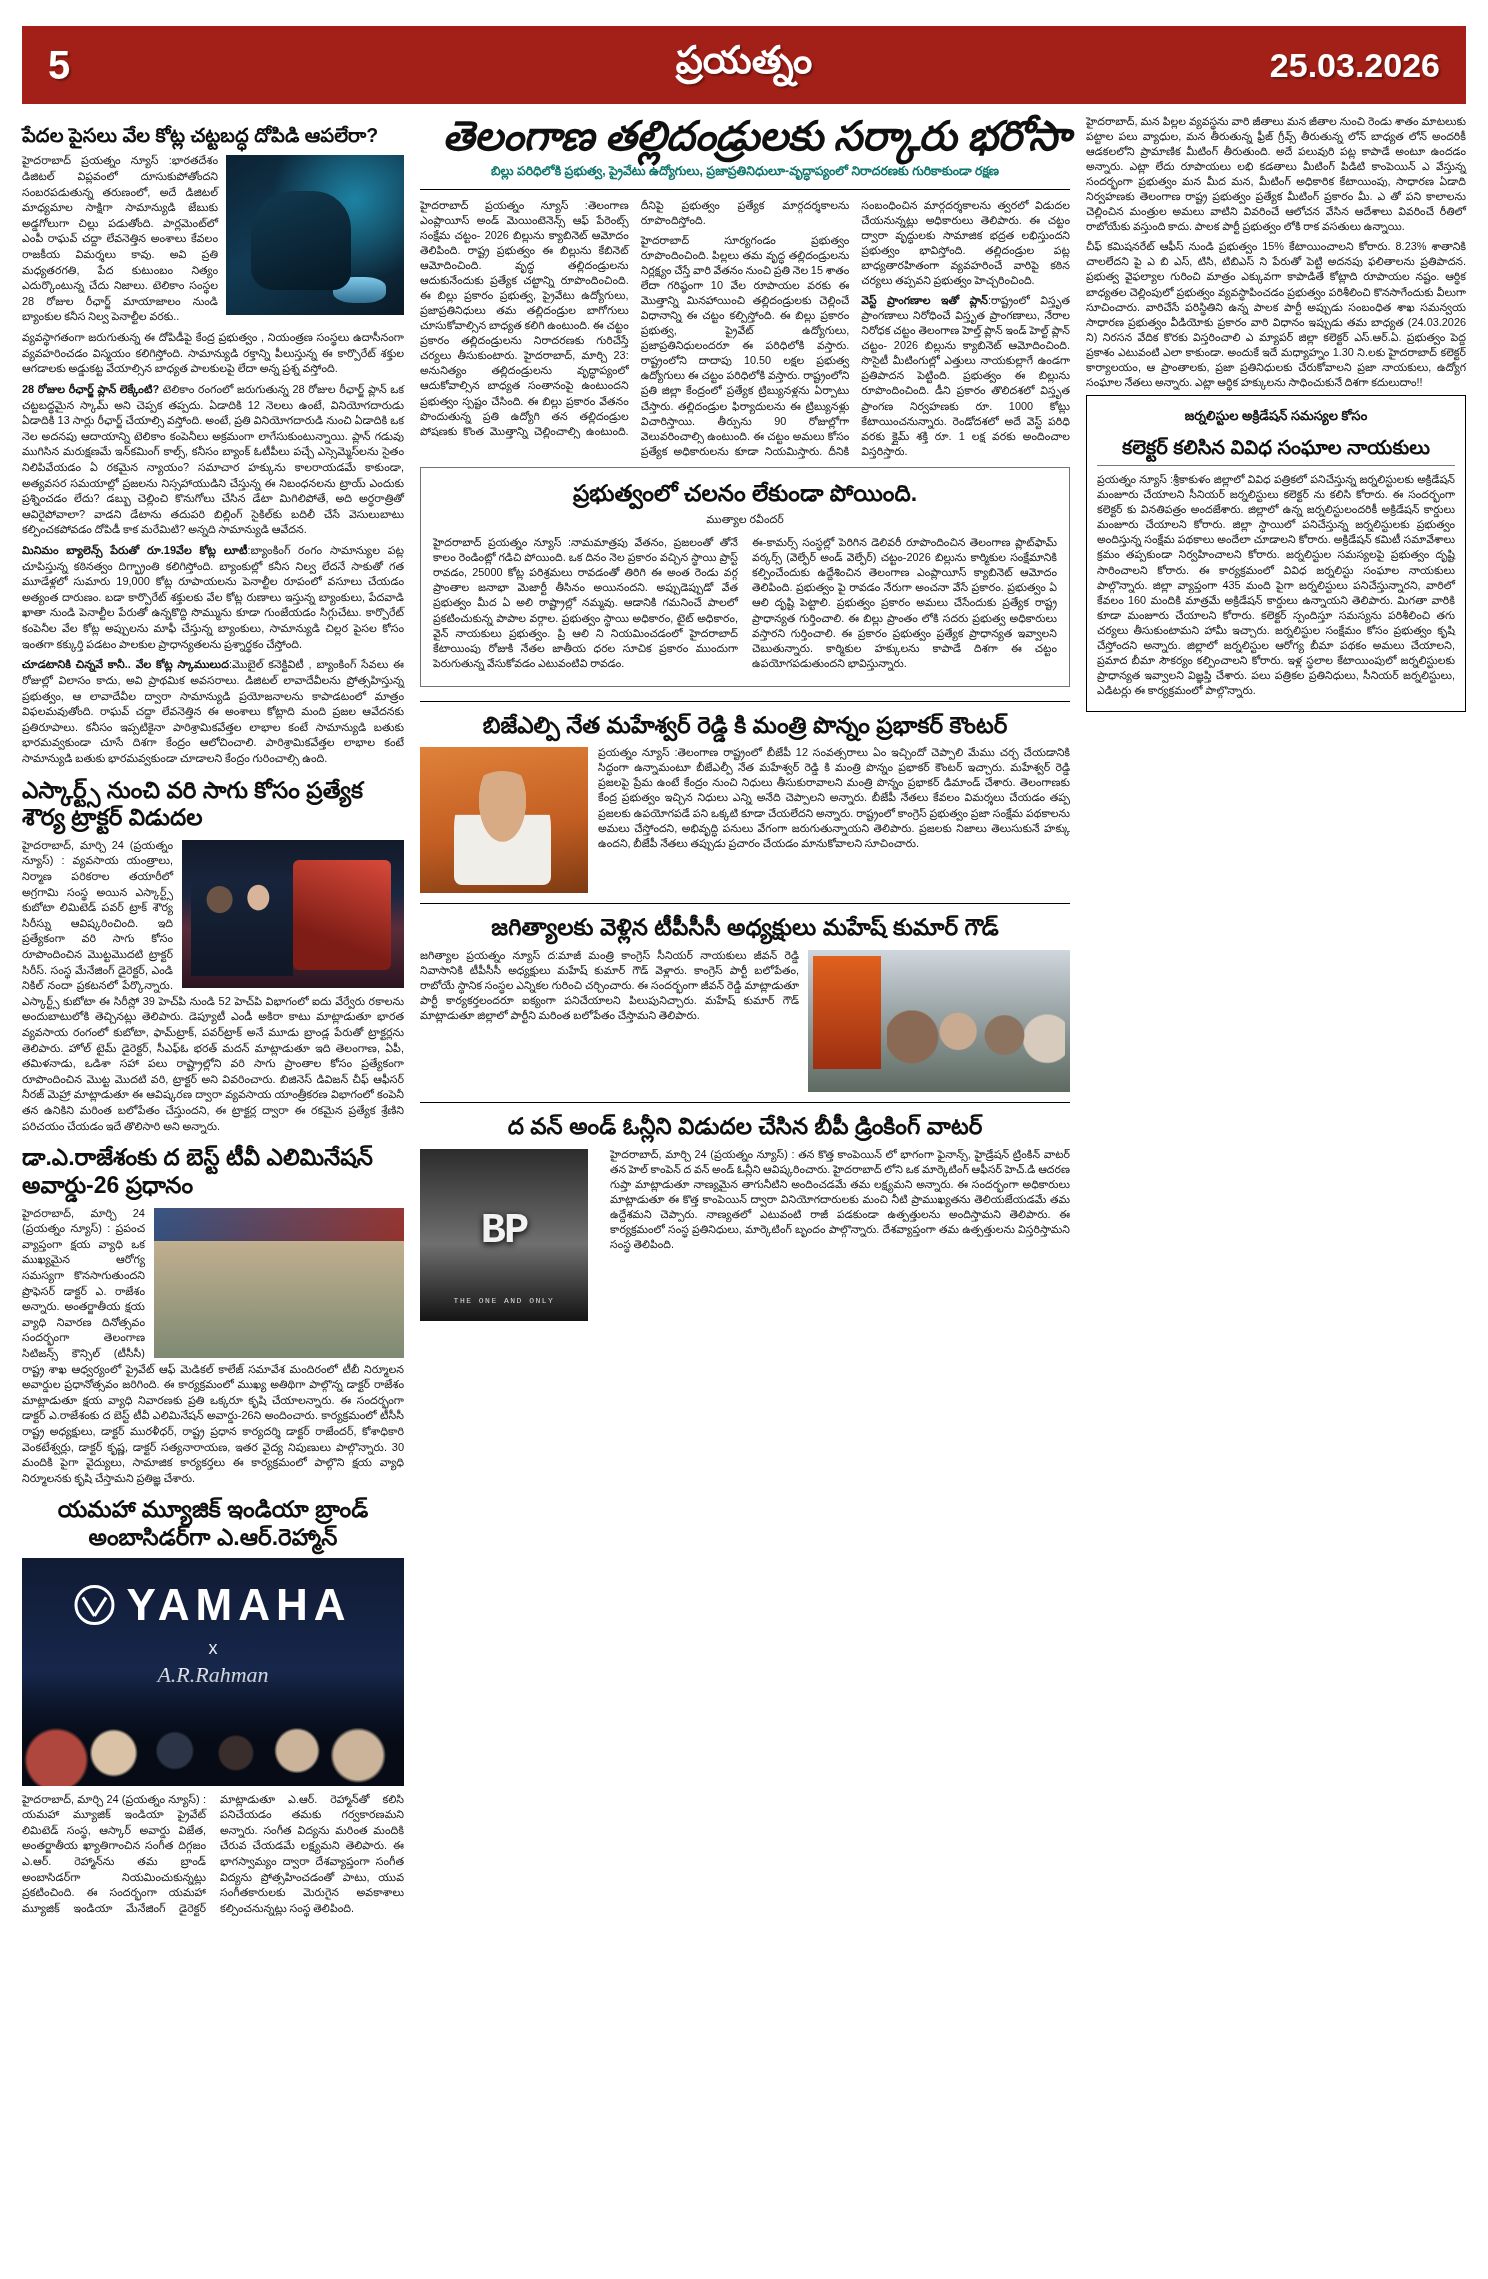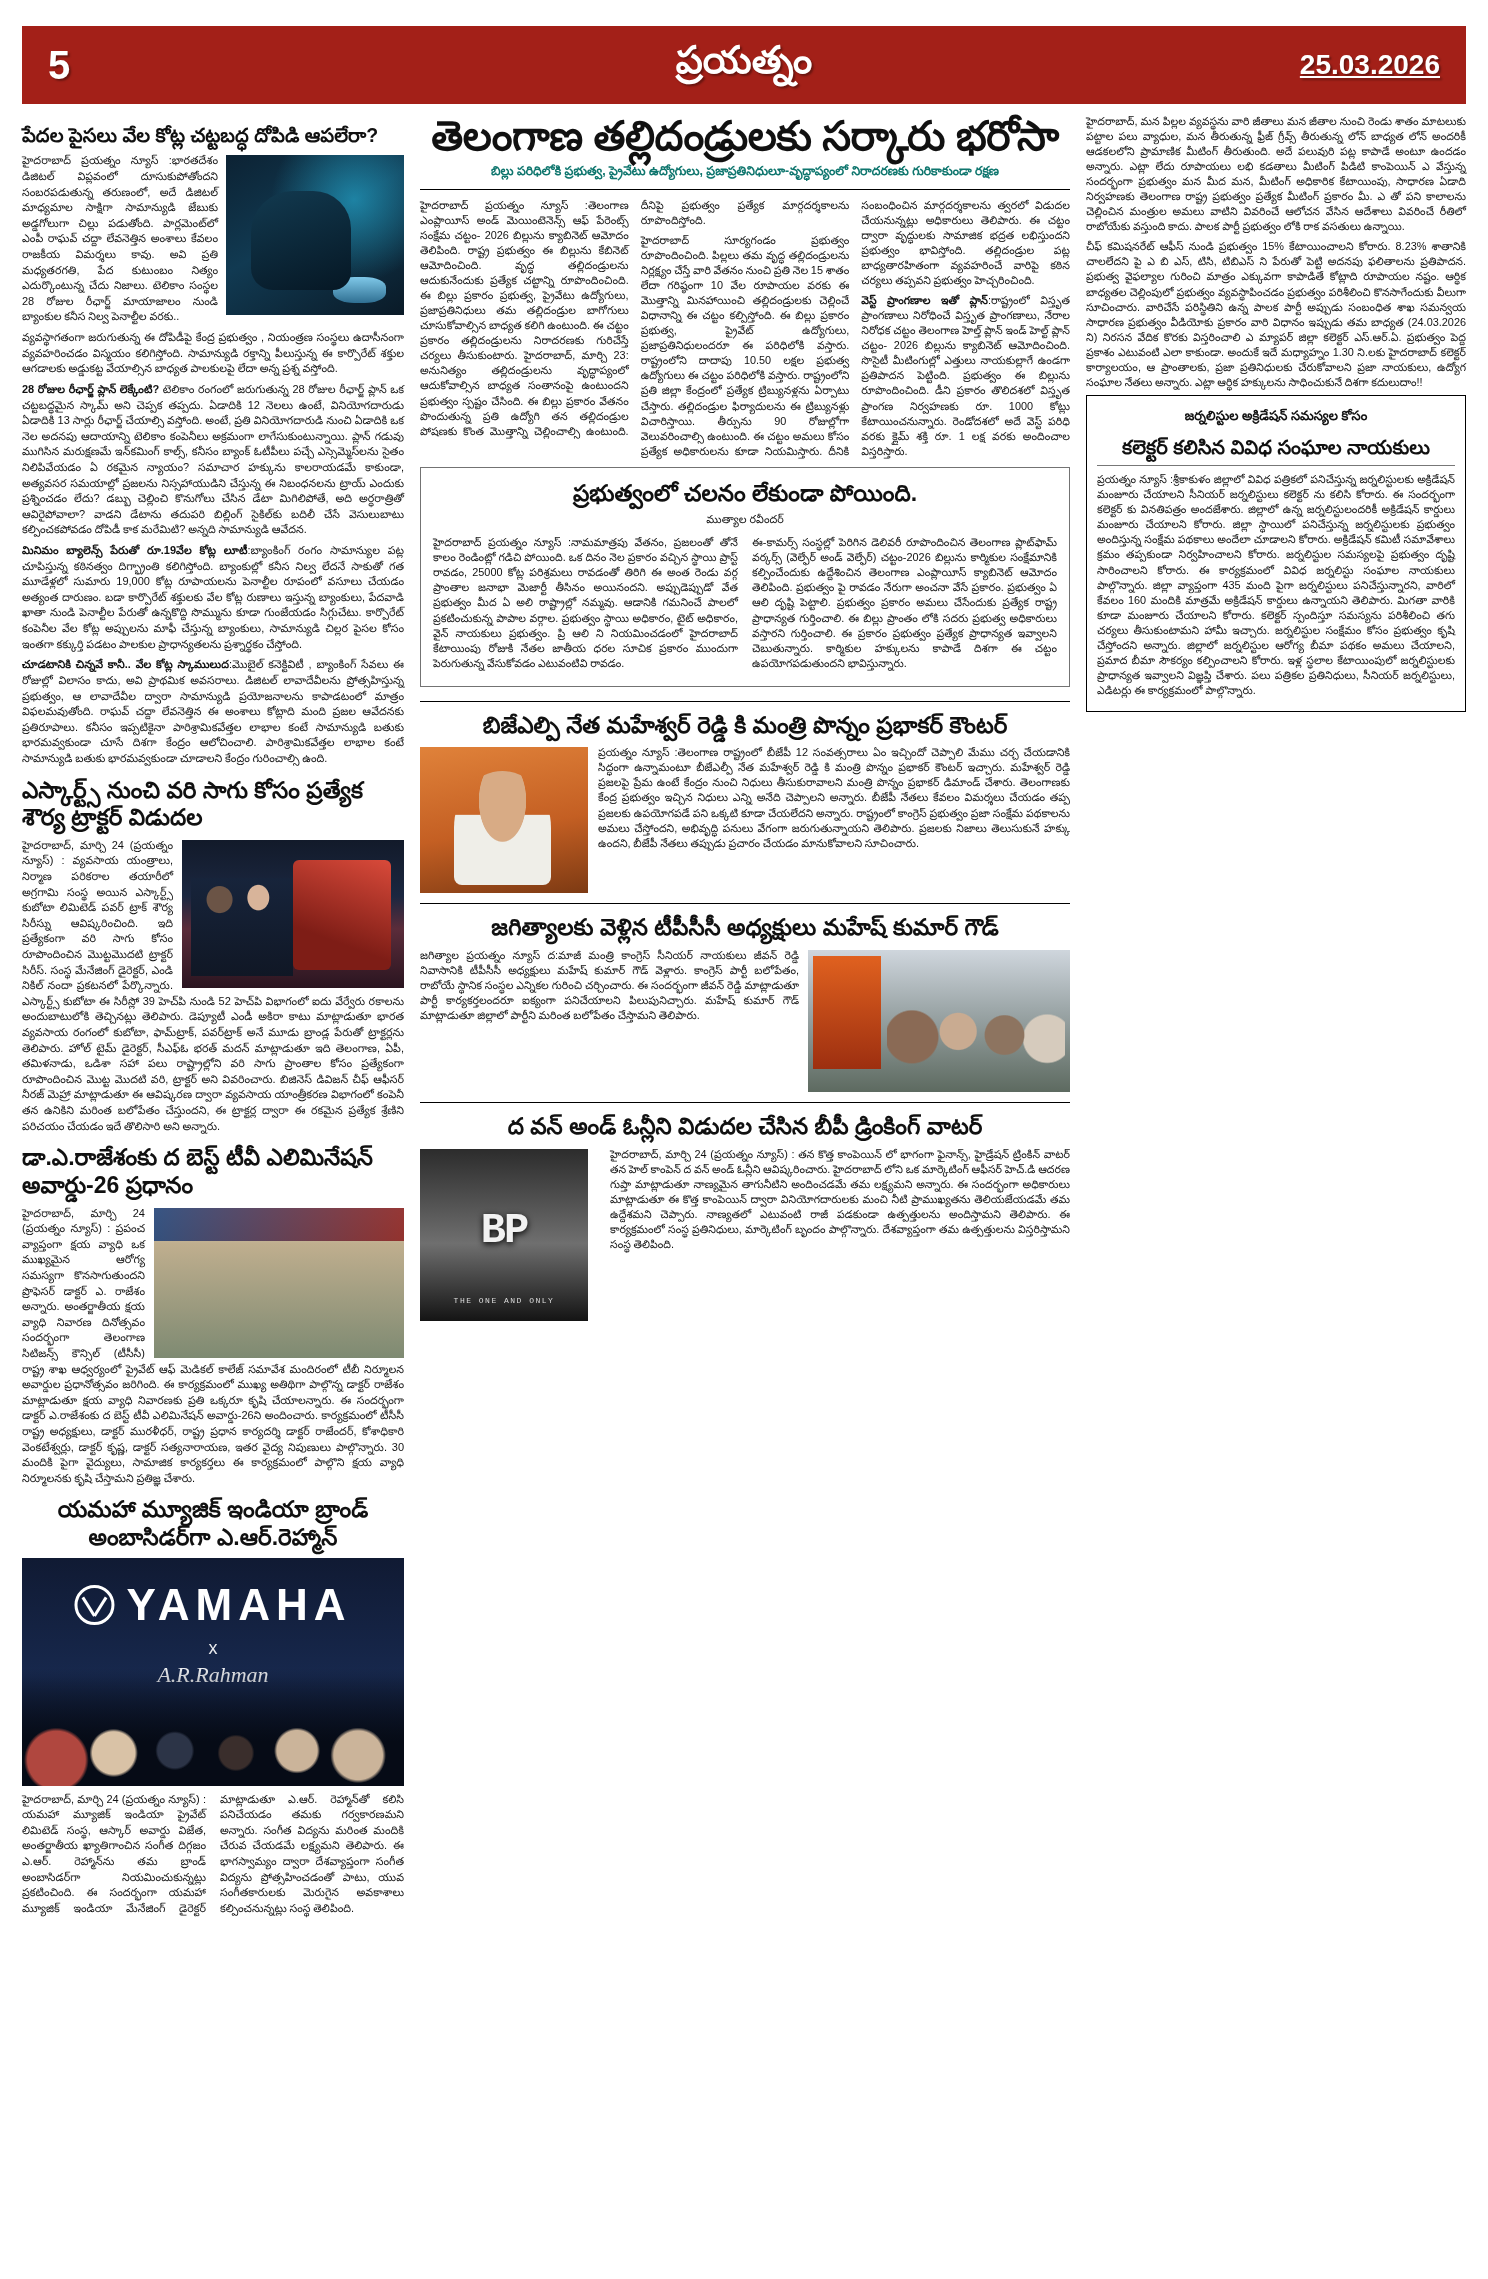--- a/index.html
+++ b/index.html
@@ -41,24 +41,23 @@
   }
   .masthead .paper-name {
     font-size: 38px;
     font-weight: bold;
     text-shadow: 2px 2px 2px rgba(0,0,0,0.35);
     position: absolute;
     left: 50%;
     transform: translateX(-50%);
   }
   .masthead .issue-date {
-    font-size: 28px;
+    font-size: 34px;
     font-weight: bold;
     text-shadow: 2px 2px 2px rgba(0,0,0,0.35);
-    text-decoration: underline;
   }
 
   
   .content {
     display: flex;
     gap: 16px;
     margin-top: 10px;
     height: 2155px;
   }
   .col-left   { width: 382px; flex: none; position: relative; }
@@ -66,22 +65,23 @@
                 display: flex; flex-direction: column; }
   .col-right  { width: 380px; flex: none; position: relative; }
 
   
   h1.lead-headline {
     font-size: 41px;
     line-height: 1.12;
     margin: 0 0 4px 0;
     font-weight: bold;
     letter-spacing: -0.5px;
-    text-align: center;
+    text-align: right;
     color: #111;
+    font-style: italic;
   }
   .lead-sub {
     font-size: 12.4px;
     text-align: center;
     margin: 2px 0 8px 0;
     font-weight: bold;
     color: #0f766e;
   }
   h2.sec-headline {
     font-size: 19.5px;

